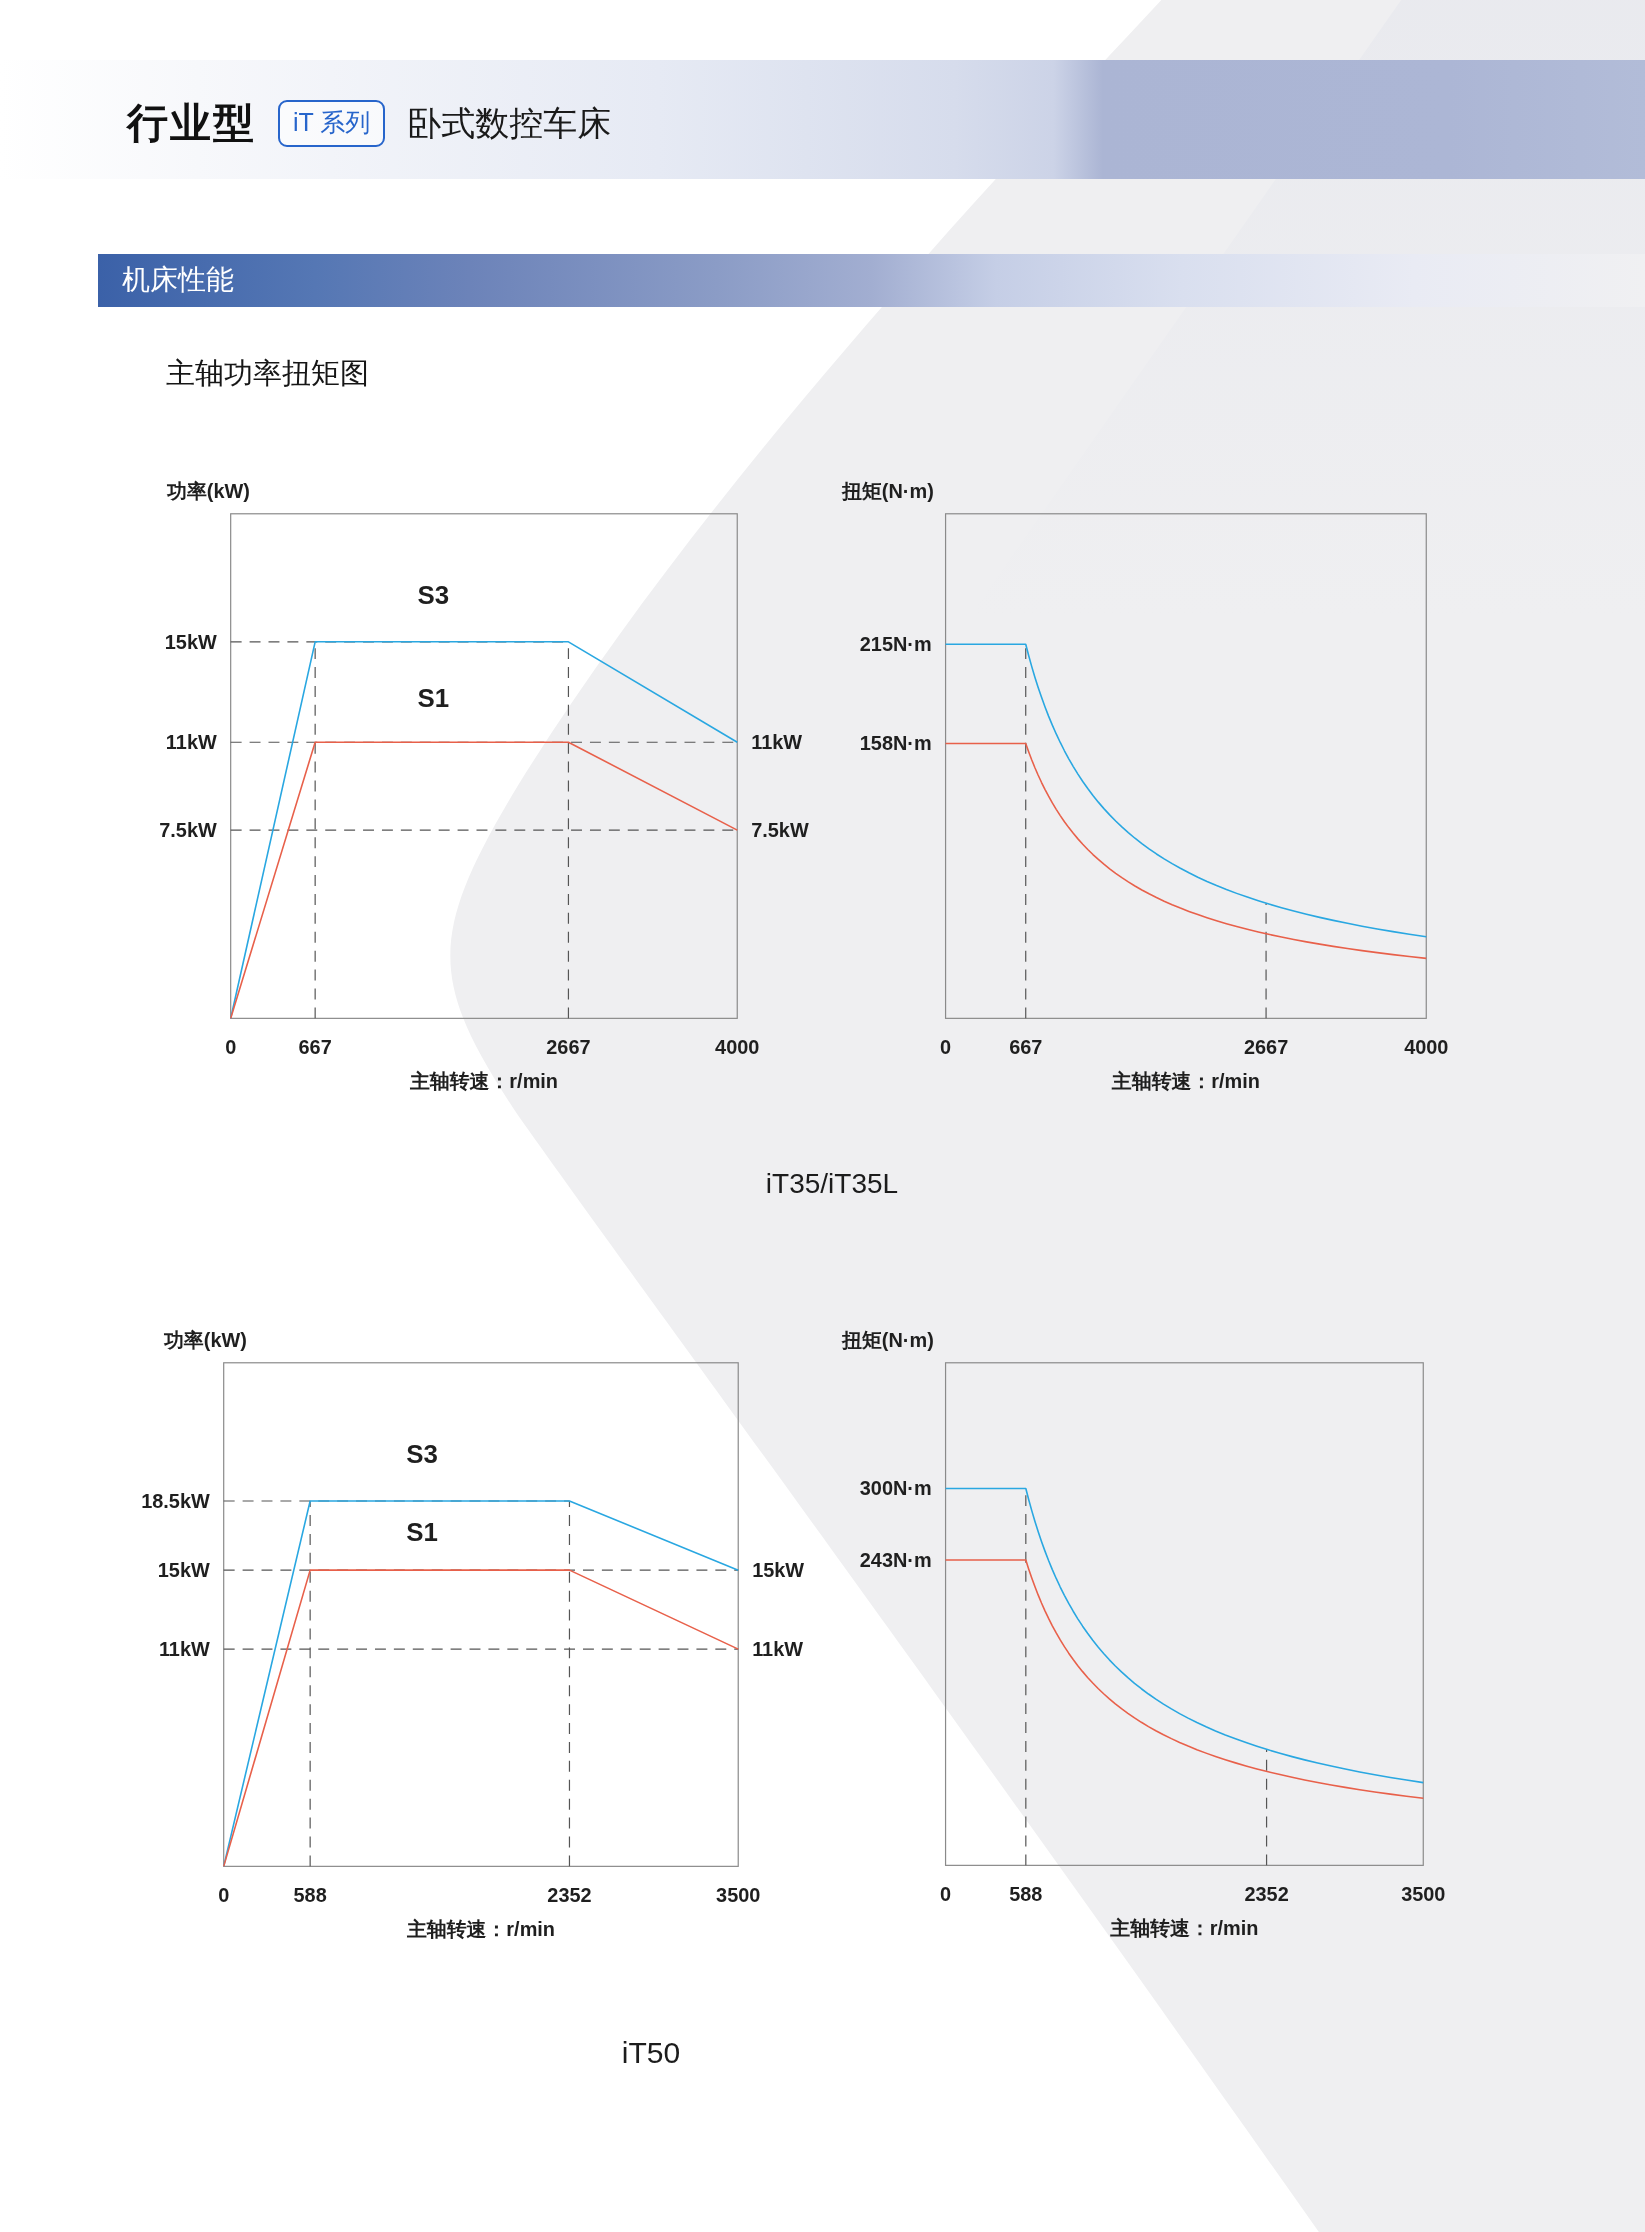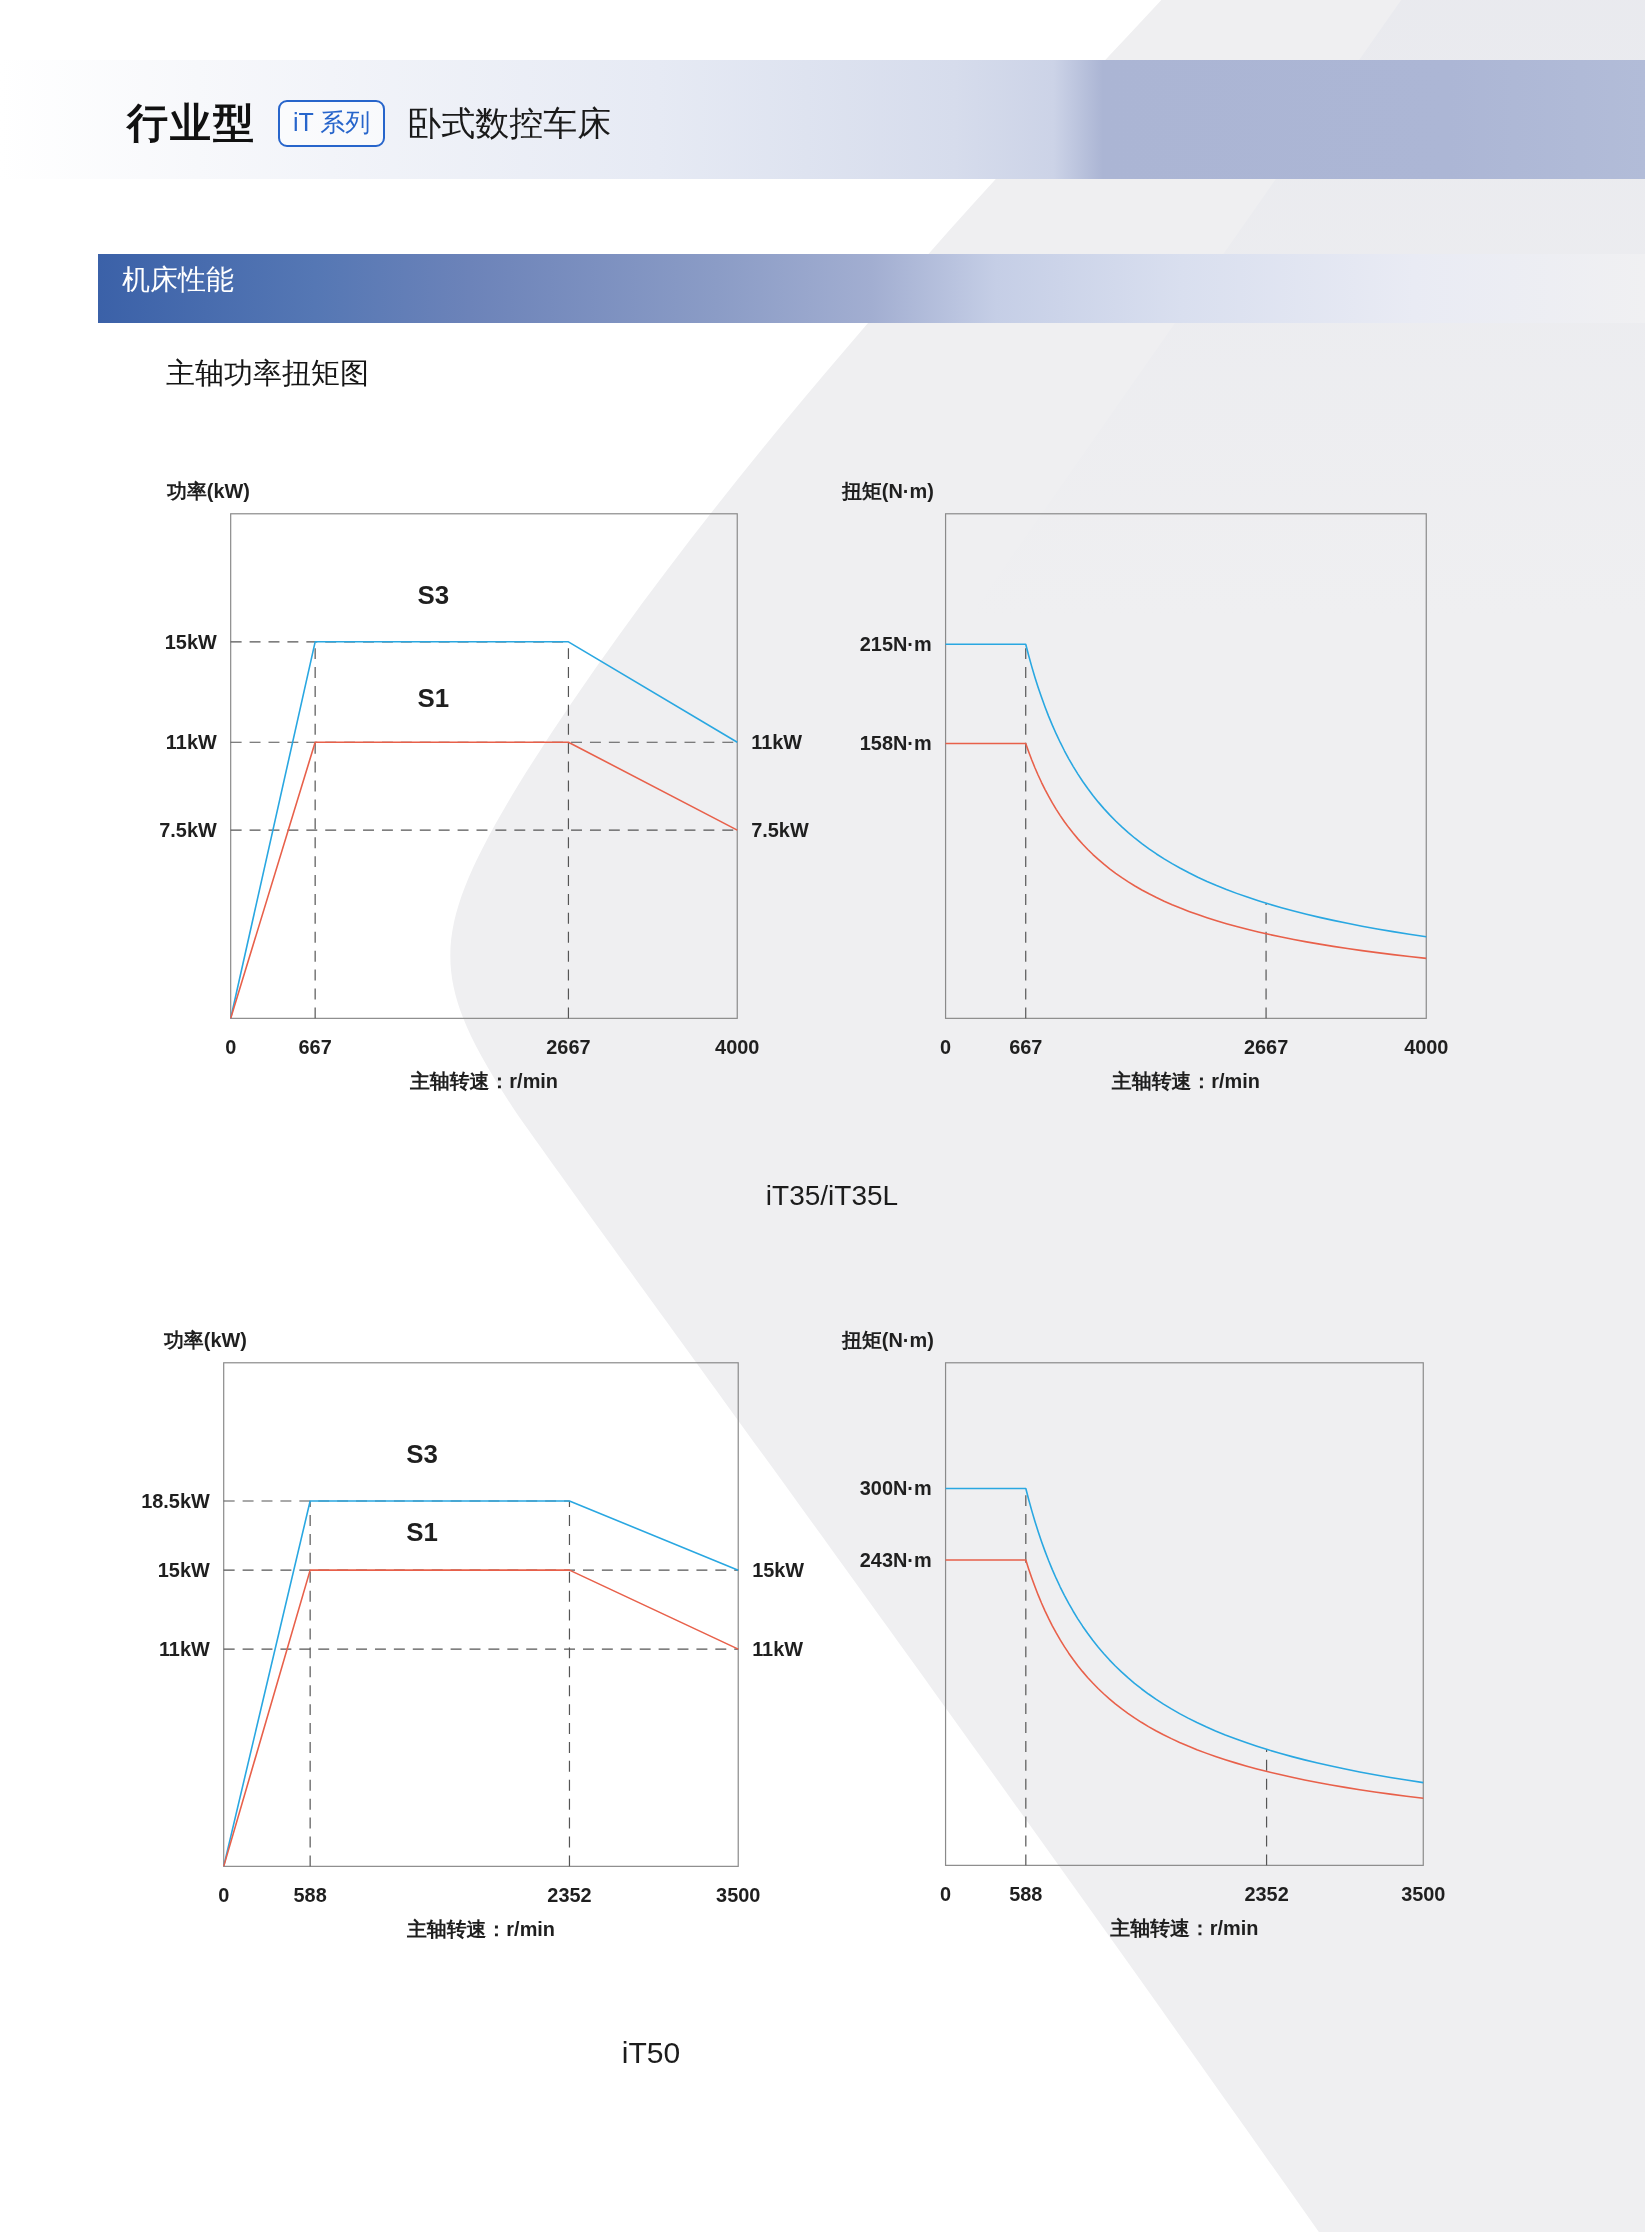--- a/index.html
+++ b/index.html
@@ -14,29 +14,29 @@
     background:linear-gradient(90deg,#ffffff 0%,#f7f8fb 12%,#e6eaf4 40%,#d6dcec 58%,#ccd3e7 64%,#abb5d4 67%,#acb6d5 88%,#b2bcd8 100%);
   }
   .header-line { position:absolute; left:127px; top:96px; z-index:2; display:flex; align-items:center; }
   .title-bold { font-size:41px; font-weight:bold; letter-spacing:2px; color:#111;font-family:Liberation Mono, monospace; }
   .series-badge {
     margin-left:22px; border:2px solid #2765cb; border-radius:9px; color:#2765cb;
     font-size:25px; padding:4px 13px 6px 13px; background:rgba(255,255,255,0.55);
   }
   .header-sub { margin-left:22px; font-size:34px; color:#1a1a1a; }
   .section-banner {
-    position:absolute; left:98px; top:254px; width:1548px; height:69px; z-index:2;
+    position:absolute; left:98px; top:254px; width:1548px; height:53px; z-index:2;
     background:linear-gradient(90deg,#3b61a8 0%,#5577b4 14%,#6c83b9 24%,#8b9cc6 40%,#a2aed1 50%,#c5cee6 58%,#d9dfef 70%,#e9ebf4 85%,#f0f0f2 100%);
     color:#ffffff; font-size:28px; line-height:52px; padding-left:24px;
   }
   .section-heading { position:absolute; left:166px; top:354px; font-size:29px; color:#161616; z-index:2; }
   .chart { position:absolute; z-index:3;font-weight:bold; }
   .chart svg { position:absolute; left:0; top:0; overflow:visible; }
   .group-label { position:absolute; z-index:3; color:#1c1c1c; transform:translateX(-50%); }
-  .group-label.first { left:832px; top:1168px; font-size:28px;margin-top:12px; }
+  .group-label.first { left:832px; top:1168px; font-size:28px; }
   .group-label.second { left:607px; top:2036px; font-size:30px;margin-left:44px; }
   svg text { fill:#1f1f1f; }
   .tick   { font-size:20px; }
   .lvl    { font-size:20px; }
   .ann    { font-size:26px; }
   .xlab   { font-size:20px; }
   .ytitle { font-size:20px; }
 </style>
 </head>
 <body>

